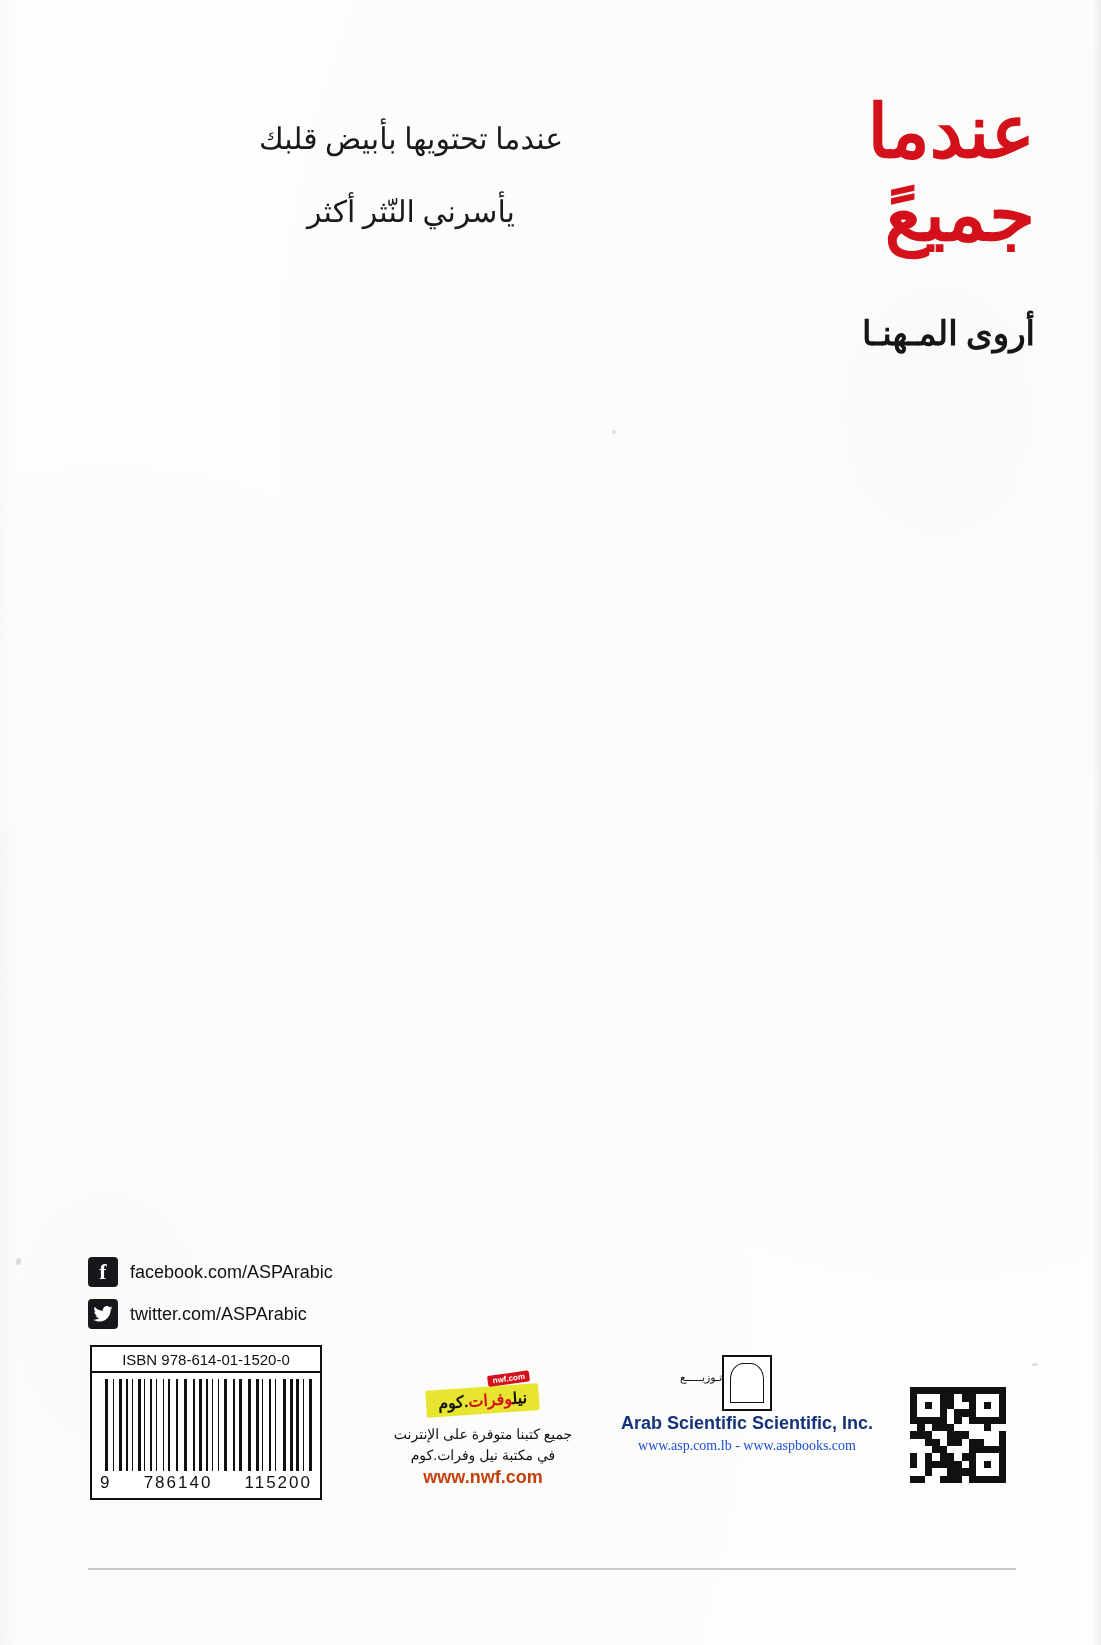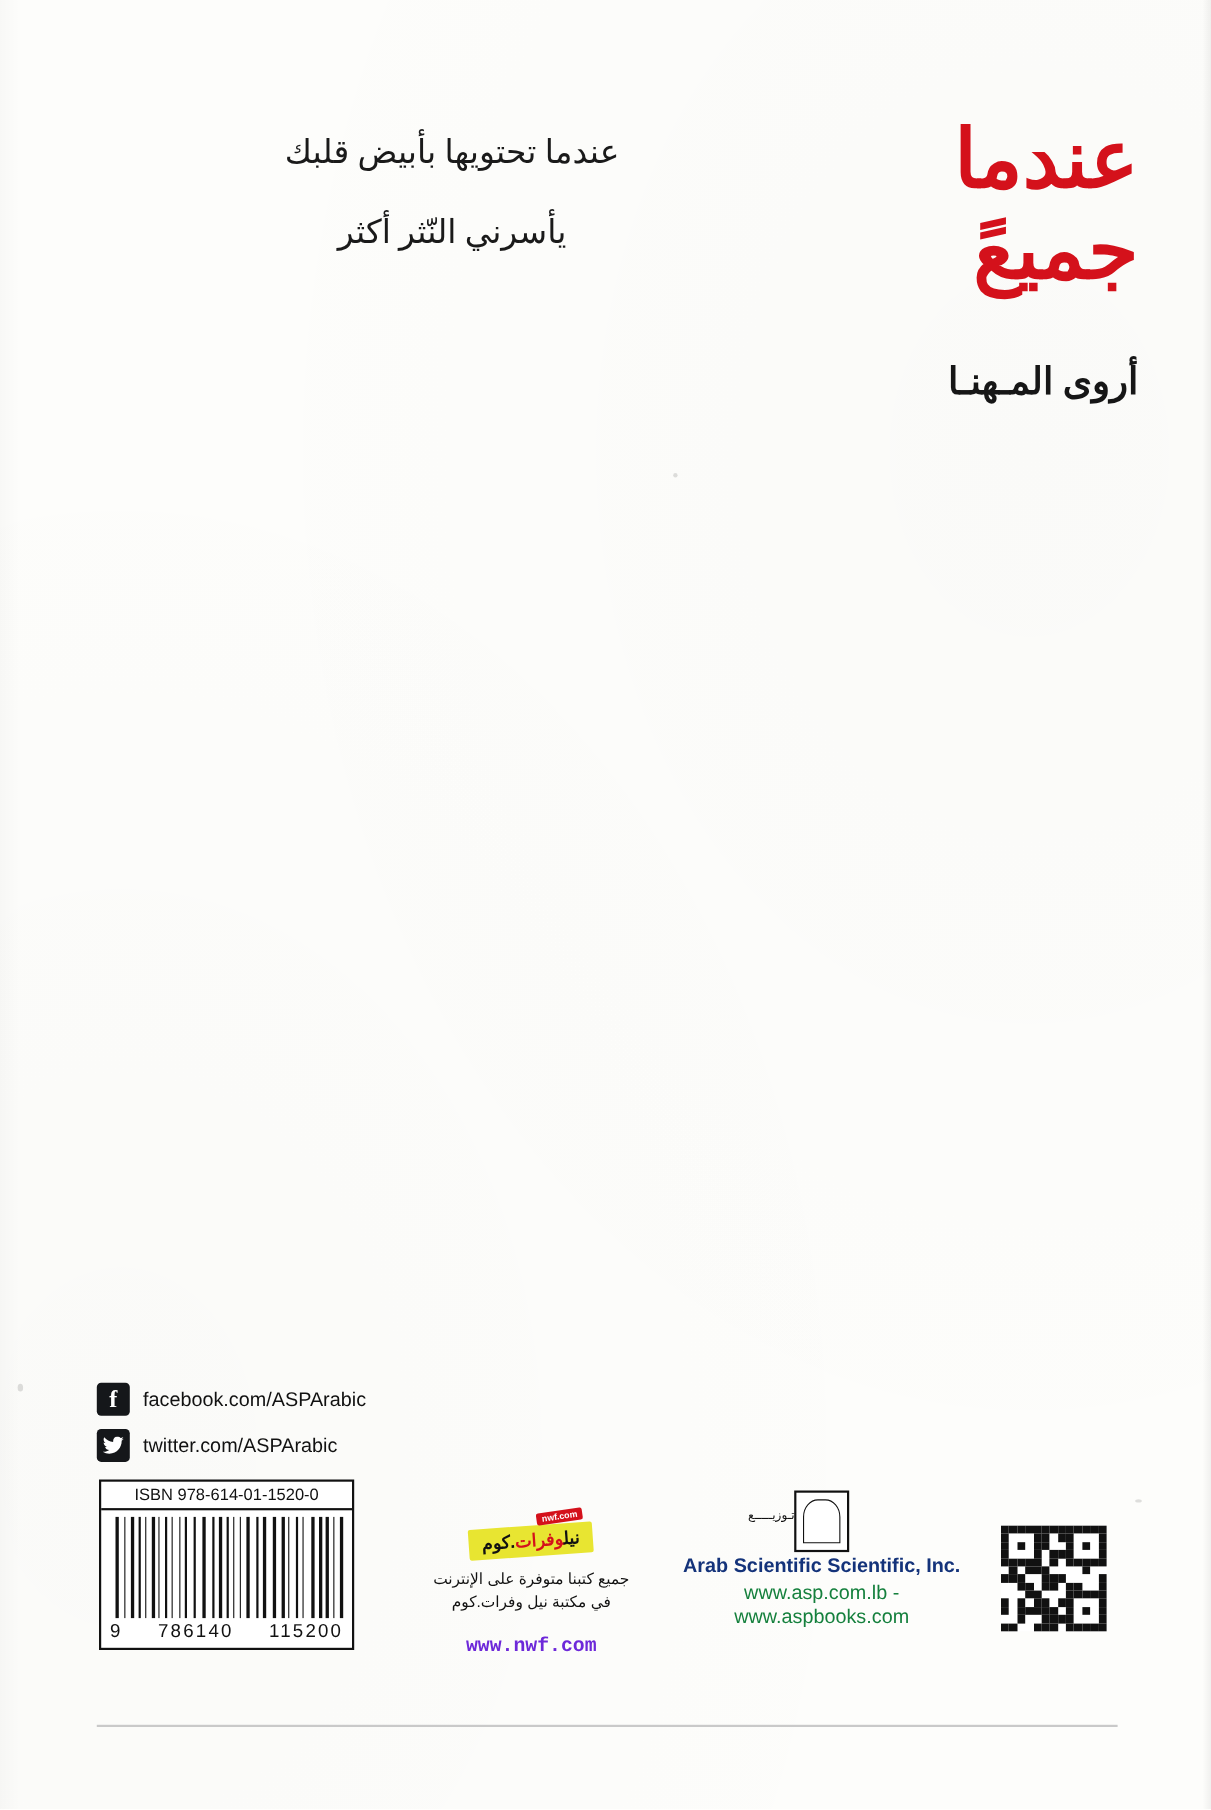--- a/index.html
+++ b/index.html
@@ -31,21 +31,21 @@
     position: absolute;
     top: 0; right: 0;
     width: 8px; height: 100%;
     background: linear-gradient(270deg, rgba(0,0,0,0.05), rgba(0,0,0,0));
     pointer-events: none;
   }
 
   
   .title-block {
     position: absolute;
-    top: 104px;
+    top: 91px;
     right: 66px;
     width: 300px;
     text-align: right;
     direction: rtl;
   }
   .title-line {
     font-family: "Liberation Sans", sans-serif;
     font-weight: bold;
     color: #d4111b;
     font-size: 74px;
@@ -201,25 +201,25 @@
     transform: rotate(-4deg);
   }
   .nwf-line {
     font-family: "Liberation Sans", sans-serif;
     font-size: 14px;
     color: #111;
     margin-top: 10px;
     line-height: 1.5;
   }
   .nwf-url {
-    font-family: Liberation Mono, monospace;
+    font-family: Liberation Sans, sans-serif;
     font-weight: bold;
     font-size: 18px;
-    color: #6d28d9;
-    margin-top: 20px;
+    color: #c2410c;
+    margin-top: 1px;
     direction: ltr;
   }
 
   
   .pub-block {
     position: absolute;
     left: 612px;
     top: 10px;
     width: 270px;
     text-align: center;
@@ -258,23 +258,23 @@
   }
   .pub-en {
     font-family: "Liberation Sans", sans-serif;
     font-weight: bold;
     font-size: 18px;
     color: #14337a;
     direction: ltr;
     margin-top: 2px;
   }
   .pub-web {
-    font-family: Liberation Sans, sans-serif;
-    font-size: 18px;
-    color: #15803d;
+    font-family: Liberation Serif, serif;
+    font-size: 14px;
+    color: #1d4ed8;
     direction: ltr;
     margin-top: 4px;
   }
 
   
   .qr {
     position: absolute;
     left: 910px;
     top: 42px;
     width: 96px;

